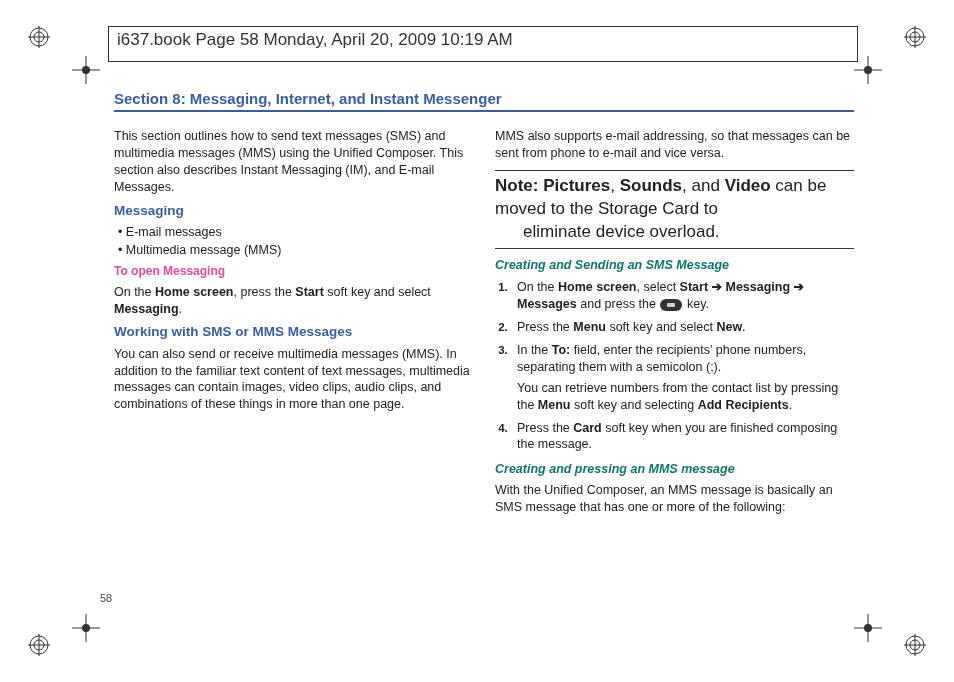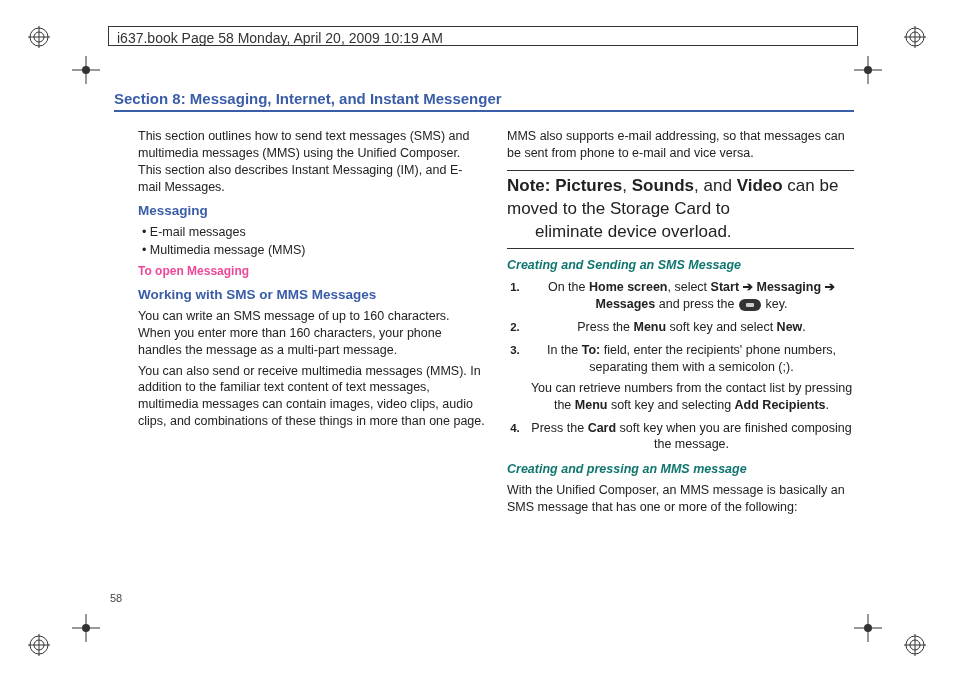--- a/index.html
+++ b/index.html
@@ -10,23 +10,23 @@
     font-family: Arial, Helvetica, sans-serif;
     background: #fff;
     color: #333;
     position: relative;
   }
   .header-bar {
     position: absolute;
     top: 26px;
     left: 108px;
     right: 96px;
-    height: 20px;
+    height: 36px;
     border: 1px solid #333;
-    font-size: 14px;
+    font-size: 17px;
     padding: 3px 8px;
     box-sizing: border-box;
   }
   .crop-mark {
     position: absolute;
     width: 28px;
     height: 28px;
   }
   .crop-mark svg { display: block; }
   .target {
@@ -46,21 +46,20 @@
     font-weight: bold;
     font-size: 15px;
     border-bottom: 2px solid #3a5da8;
     padding-bottom: 3px;
     margin-bottom: 12px;
     font-family: Arial, sans-serif;
   }
   .columns {
     display: flex;
     gap: 22px;
-    margin-left: 24px;
   }
   .col {
     flex: 1;
     font-size: 12.5px;
     line-height: 1.35;
     font-family: "Arial Narrow", Arial, sans-serif;
     color: #222;
   }
   .col p { margin: 4px 0; }
   .h-blue { color: #3a5da8; font-weight: bold; font-size: 13.5px; margin-top: 6px; margin-bottom: 4px; font-family: Arial, sans-serif; }
@@ -70,21 +69,21 @@
   .bullets li { list-style: none; margin: 1px 0; }
   .bold { font-weight: bold; }
   .note {
     border-top: 1px solid #333;
     border-bottom: 1px solid #333;
     padding: 4px 0;
     margin: 8px 0;
     font-size: 17px;
   }
   .note-indent { padding-left: 28px; display: block; }
-  .steps { margin: 4px 0 4px 16px; padding: 0; text-align: center; }
+  .steps { margin: 4px 0 4px 16px; padding: 0; }
   .steps li { margin: 6px 0; padding-left: 6px; }
   .steps li::marker { font-weight: bold; font-size: 11.5px; }
   .step-sub { margin-top: 4px; }
   .key-icon {
     display: inline-block;
     width: 22px;
     height: 12px;
     background: #333;
     border-radius: 6px;
     vertical-align: middle;
@@ -95,21 +94,21 @@
     content: "";
     position: absolute;
     left: 7px; top: 4px;
     width: 8px; height: 4px;
     background: #ccc;
     border-radius: 1px;
   }
   .arrow { font-weight: bold; }
   .page-num {
     position: absolute;
-    left: 110px;
+    left: 100px;
     bottom: 78px;
     font-size: 11px;
     color: #444;
   }
 </style>
 </head>
 <body>
 
 <div class="target" style="left:28px;top:26px">
   <svg viewBox="0 0 22 22">
@@ -184,23 +183,25 @@
     <div class="col">
       <p>This section outlines how to send text messages (SMS) and multimedia messages (MMS) using the Unified Composer. This section also describes Instant Messaging (IM), and E-mail Messages.</p>
 
       <div class="h-blue">Messaging</div>
       <ul class="bullets">
         <li>• E-mail messages</li>
         <li>• Multimedia message (MMS)</li>
       </ul>
 
       <div class="h-blue-sm">To open Messaging</div>
+      <p>
+        <span>On the </span><span class="bold">Home screen</span><span>, press the </span><span class="bold">Start</span><span> soft key and select </span><span class="bold">Messaging</span><span>.</span>
+      </p>
 
       <div class="h-blue">Working with SMS or MMS Messages</div>
-      <p>You can write an SMS message of up to 160 characters. When you enter more than 160 characters, your phone handles the message as a multi-part message.</p>
       <p>You can also send or receive multimedia messages (MMS). In addition to the familiar text content of text messages, multimedia messages can contain images, video clips, audio clips, and combinations of these things in more than one page.</p>
     </div>
 
     <div class="col">
       <p>MMS also supports e-mail addressing, so that messages can be sent from phone to e-mail and vice versa.</p>
 
       <div class="note">
         <span class="bold">Note:</span>
         <span class="bold">Pictures</span><span>, </span><span class="bold">Sounds</span><span>, and </span><span class="bold">Video</span><span> can be moved to the Storage Card to </span>
         <span class="note-indent">eliminate device overload.</span>

